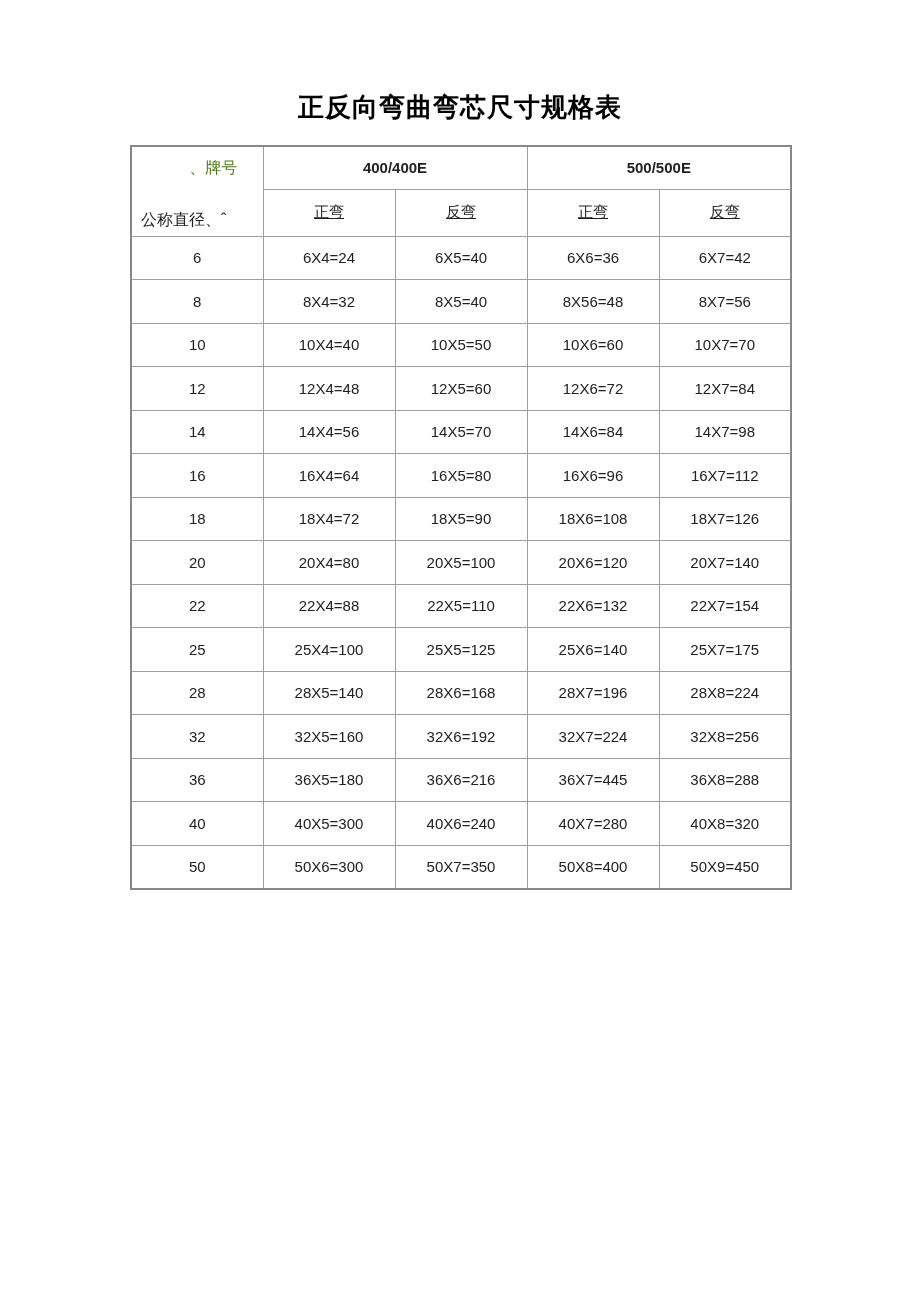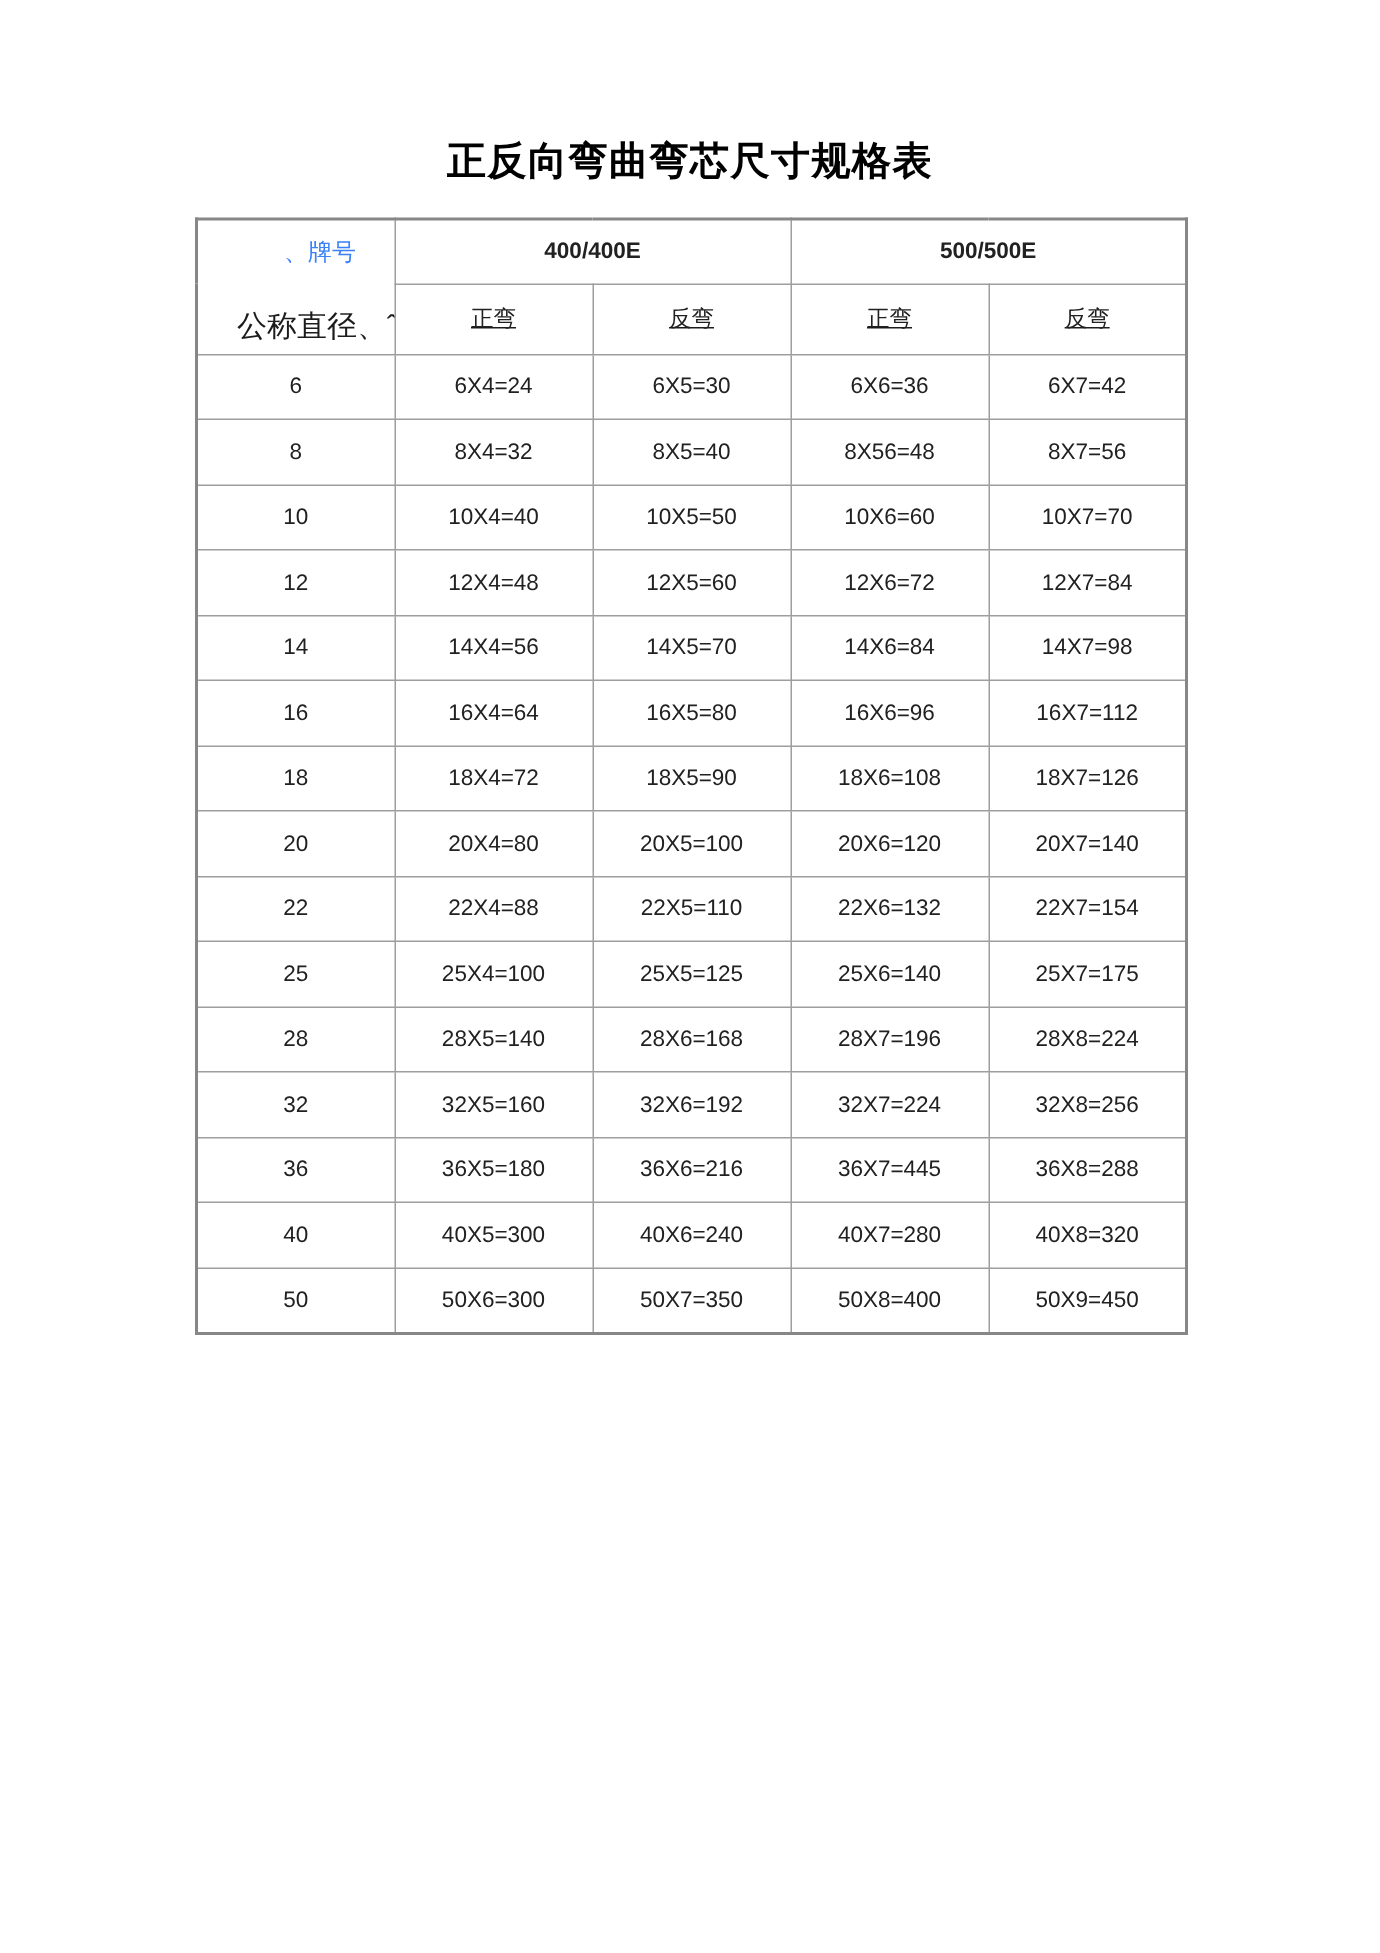--- a/index.html
+++ b/index.html
@@ -26,25 +26,25 @@
     font-size:15px; color:#212121; padding:0;
     overflow:hidden; white-space:nowrap;
   }
   tr.hdr-row-1 { height:43px; }
   tr.hdr-row-2 { height:47px;text-decoration:underline; }
   tr.data-row  { height:43.5px; }
   td.corner { position:relative; }
   .corner-top {
     position:absolute; top:11px; left:0; width:100%;
     text-align:center; padding-left:32px; box-sizing:border-box;
-    font-size:16px; color:#3b82f6;
+    font-size:16px; color:#4d7c0f;
   }
   .corner-bottom {
-    position:absolute; bottom:5px; left:26px;
-    font-size:20px; color:#1c1c1c;
+    position:absolute; bottom:5px; left:9px;
+    font-size:16px; color:#1c1c1c;
   }
   td.group-hdr { font-size:15px;font-weight:bold; }
   td.sub-hdr { font-size:16px; }
   td.diameter-cell { font-size:15px; }
   td.value-cell { font-size:15px; }
 </style>
 </head>
 <body>
 
 <div class="page">
@@ -71,21 +71,21 @@
       <tr class="hdr-row-2">
         <td class="sub-hdr">正弯</td>
         <td class="sub-hdr">反弯</td>
         <td class="sub-hdr">正弯</td>
         <td class="sub-hdr">反弯</td>
       </tr>
 
       <tr class="data-row">
         <td class="diameter-cell">6</td>
         <td class="value-cell">6X4=24</td>
-        <td class="value-cell">6X5=30</td>
+        <td class="value-cell">6X5=40</td>
         <td class="value-cell">6X6=36</td>
         <td class="value-cell">6X7=42</td>
       </tr>
       <tr class="data-row">
         <td class="diameter-cell">8</td>
         <td class="value-cell">8X4=32</td>
         <td class="value-cell">8X5=40</td>
         <td class="value-cell">8X56=48</td>
         <td class="value-cell">8X7=56</td>
       </tr>

